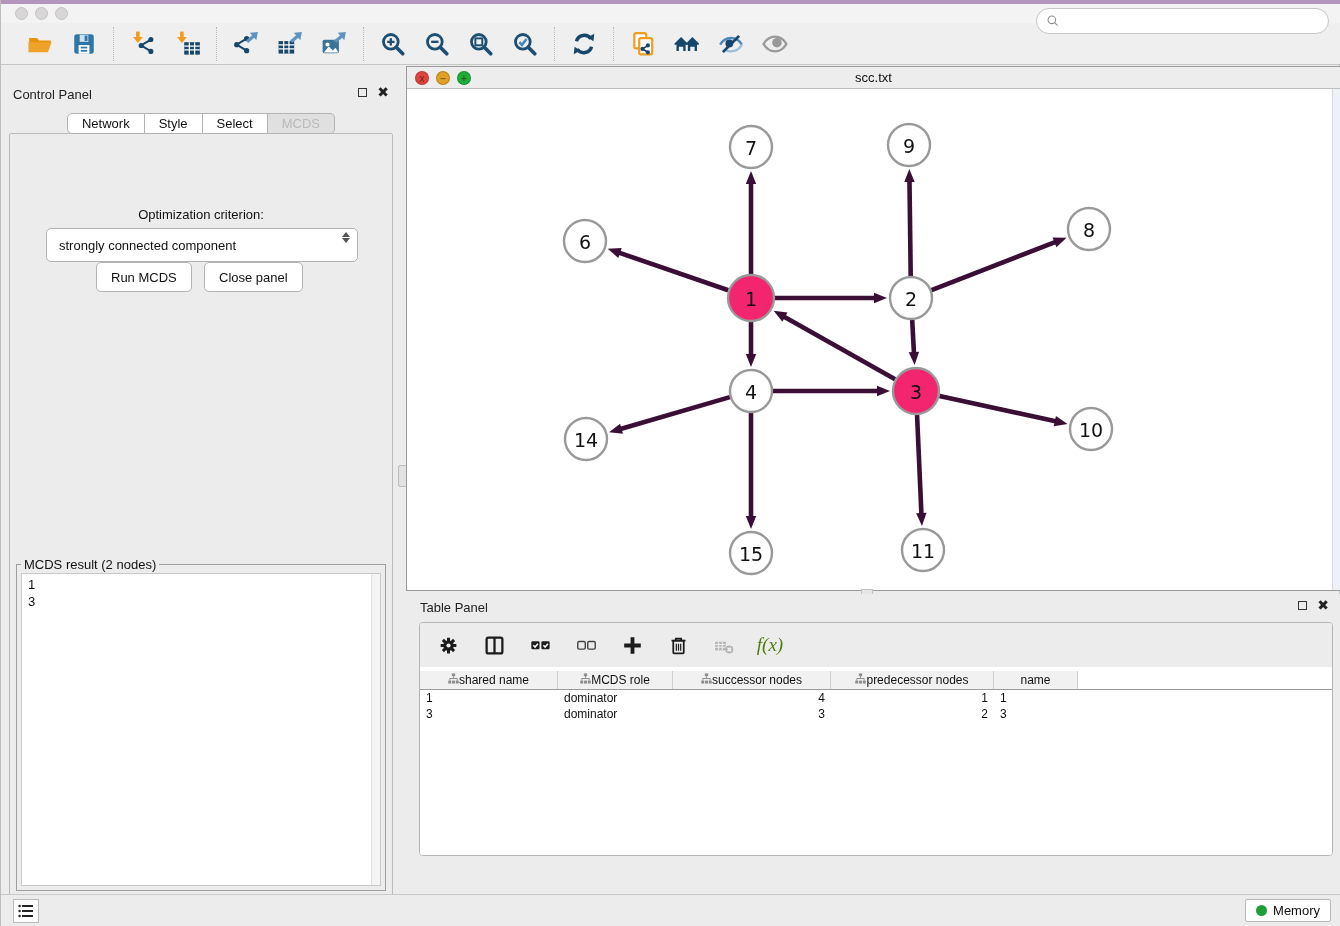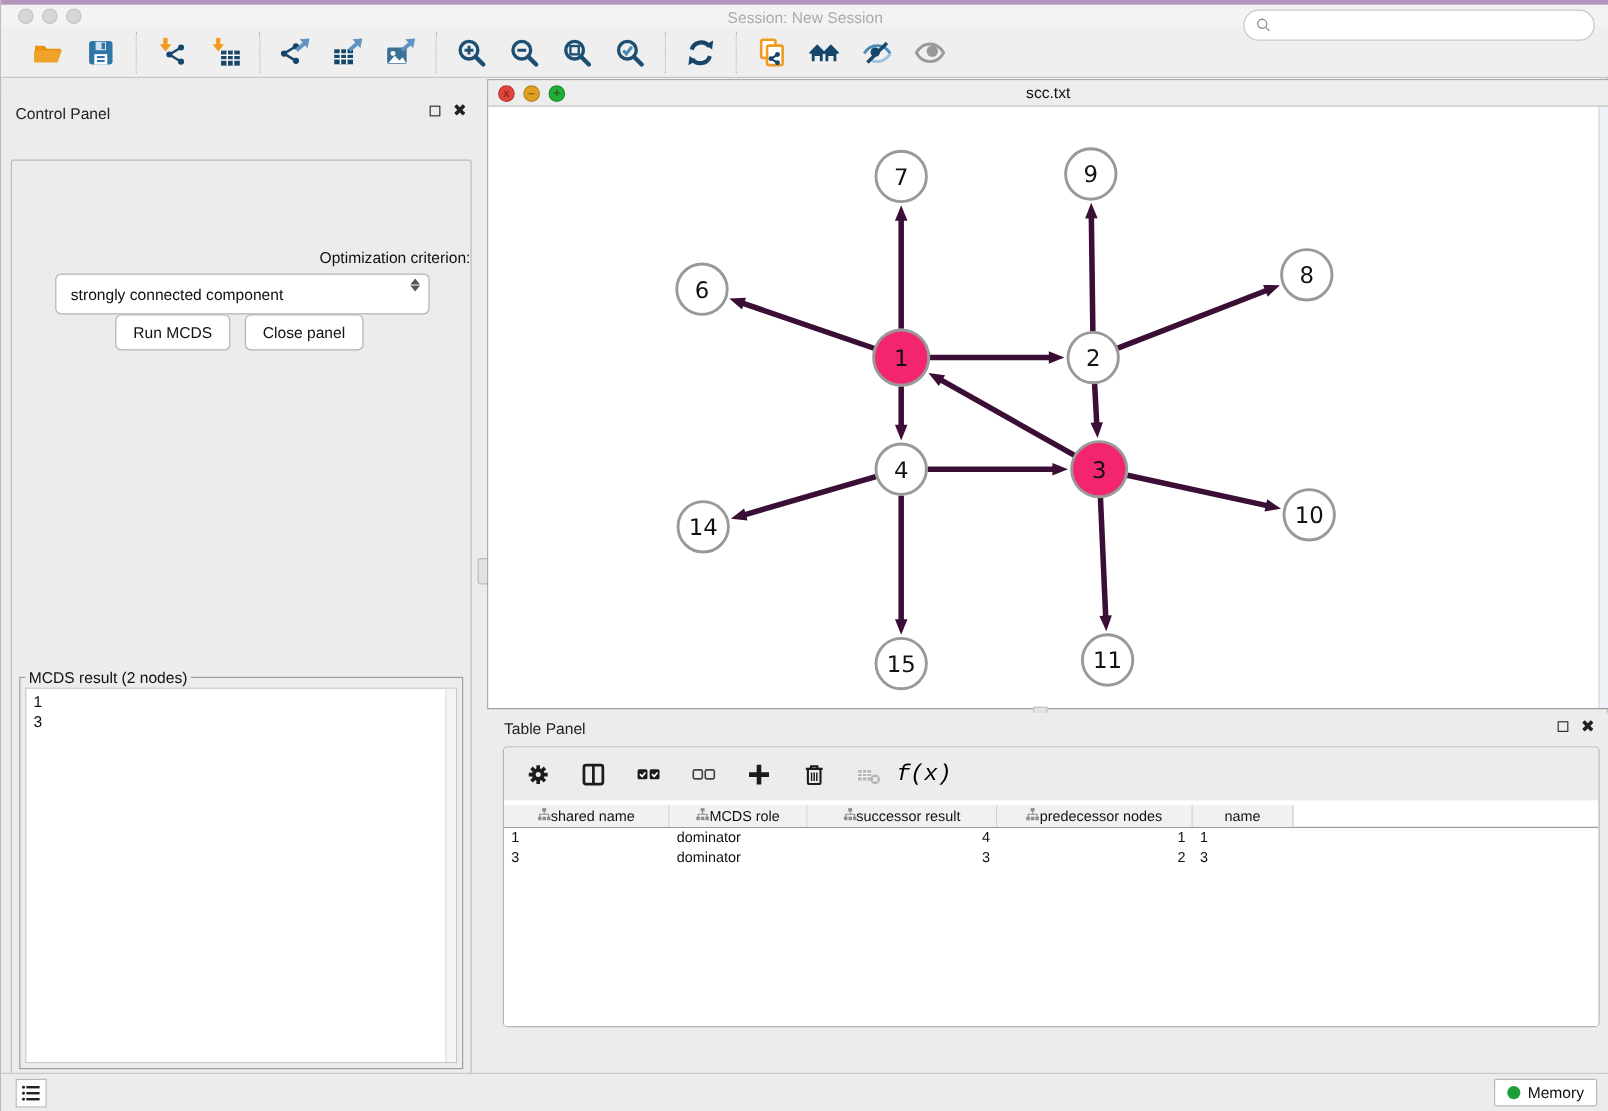--- a/index.html
+++ b/index.html
@@ -31,21 +31,21 @@
   .close-x { font-size:14px; font-weight:bold; color:#222; line-height:10px; cursor:pointer; }
 
   .seg-tabs { display:flex; }
   .seg-tab { height:21px; line-height:19px; font-size:13px; padding:0 14px; background:#fff; border:1px solid #b3b3b3; border-left:none; color:#111; cursor:pointer; white-space:nowrap; }
   .seg-tab:first-child { border-left:1px solid #b3b3b3; border-radius:5px 0 0 5px; }
   .seg-tab:last-child { border-radius:0 5px 5px 0; }
   .seg-tab.selected { background:#e0e0e0; color:#b9b9b9; }
   #cp-tabs { position:absolute; left:0; right:0; top:32px; display:flex; justify-content:center; z-index:2; }
 
   #cp-body { position:absolute; left:8px; right:8px; top:52px; bottom:12px; border:1px solid #bbb; border-radius:2px; background:#ececec; }
-  #opt-label { position:absolute; left:0; right:0; top:73px; text-align:right; font-size:13px; color:#111; }
+  #opt-label { position:absolute; left:0; right:0; top:73px; text-align:center; font-size:13px; color:#111; }
   #opt-select { position:absolute; left:36px; top:94px; width:312px; height:34px; background:#fff; border:1px solid #b3b3b3; border-radius:5px; font-size:13px; color:#111; display:flex; align-items:center; padding-left:12px; cursor:pointer; }
   .stepper { position:absolute; right:7px; top:3px; display:flex; flex-direction:column; gap:1px; }
   .stepper span { width:0; height:0; border-left:4px solid transparent; border-right:4px solid transparent; }
   .stepper .up { border-bottom:5px solid #555; }
   .stepper .dn { border-top:5px solid #555; }
   .cp-btn { position:absolute; top:128px; height:30px; background:#fff; border:1px solid #b3b3b3; border-radius:5px; font-size:13px; color:#111; padding:0 14px; cursor:pointer; font-family:inherit; }
   #run-btn { left:86px; }
   #close-btn { left:194px; }
 
   #result-fieldset { position:absolute; left:6px; right:6px; top:430px; bottom:6px; border:1px solid #9e9e9e; }
@@ -66,21 +66,21 @@
   #v-grip { position:absolute; left:-3px; top:400px; width:10px; height:22px; background:#e2e2e2; border:1px solid #bdbdbd; border-radius:2px; }
   #h-grip { position:absolute; left:860px; top:589px; width:12px; height:7px; background:#e4e4e4; border:1px solid #c2c2c2; }
 
   
   #table-panel { position:absolute; left:405px; top:594px; width:935px; height:300px; background:#ececec; }
   #tp-inner { position:absolute; left:13px; right:8px; top:28px; height:234px; background:#fff; border:1px solid #b5b5b5; border-radius:4px; overflow:hidden; }
   #tp-toolbar { height:44px; background:#ececec; display:flex; align-items:center; gap:22px; padding-left:16px; }
   .tpi { width:24px; height:24px; display:flex; align-items:center; justify-content:center; cursor:pointer; }
   .tpi svg { width:21px; height:21px; }
   .tpi.disabled { cursor:default; }
-  .fx-text { font-family:Liberation Mono, monospace; font-style:italic; font-size:19px; color:#000000; }
+  .fx-text { font-family:Liberation Serif, serif; font-style:italic; font-size:19px; color:#4d7c0f; }
   #tp-table { position:absolute; left:0; right:0; top:48px; bottom:0; background:#fff; }
   .thead { display:flex; height:19px; border-bottom:1px solid #9c9c9c; }
   .th { position:relative; background:#f1f1f1; border-right:1px solid #cfcfcf; font-size:12px; color:#111; text-align:center; line-height:18px; }
   .trow { display:flex; height:16px; }
   .td { font-size:12px; color:#111; line-height:16px; padding:0 6px; white-space:nowrap; overflow:hidden; }
   #tp-tabs { position:absolute; left:0; right:0; top:268px; display:flex; justify-content:center; }
   .panel-header2 { position:relative; height:26px; padding:6px 0 0 14px; font-size:13px; color:#222; }
 
   
   #status-bar { position:absolute; left:0; bottom:0; width:1340px; height:32px; background:#ececec; border-top:1px solid #c9c9c9; }
@@ -92,21 +92,20 @@
 <body>
 
 <div id="app">
 
   <div id="top-strip"></div>
 
   <div id="titlebar">
     <span class="mac-dot" style="left:14px"></span>
     <span class="mac-dot" style="left:34px"></span>
     <span class="mac-dot" style="left:54px"></span>
-    <div id="window-title">Session: New Session</div>
   </div>
 
   <div id="main-toolbar">
 
   <div class="tb-group">
         <div class="tb-icon">
           <svg viewBox="0 0 24 24">
             <path d="M2 6.5h7.2l2 2.3H22v3H2z" fill="#e8930a"></path>
             <path d="M1.3 10.3h21.4L19.3 19.5H1.3z" fill="#f0a32a"></path>
           </svg>
@@ -268,20 +267,26 @@
   </div>
 
   <div id="control-panel">
     <div class="panel-header">
       <span>Control Panel</span>
       <span class="hdr-icons">
         <span class="float-box"></span>
         <span class="close-x">✖</span>
       </span>
     </div>
+    <div id="cp-tabs" class="seg-tabs">
+        <div class="seg-tab">Network</div>
+        <div class="seg-tab">Style</div>
+        <div class="seg-tab">Select</div>
+        <div class="seg-tab selected">MCDS</div>
+      </div>
     <div id="cp-body">
       <div id="opt-label">Optimization criterion:</div>
       <div id="opt-select">
         <span>strongly connected component</span>
         <span class="stepper">
             <span class="up"></span>
             <span class="dn"></span>
           </span>
       </div>
       <button class="cp-btn" id="run-btn">Run MCDS</button>
@@ -477,21 +482,21 @@
     <rect x="0.3" y="8.3" width="3.2" height="3.2" fill="#8d8d8d"></rect>
     <rect x="4.4" y="8.3" width="3.2" height="3.2" fill="#8d8d8d"></rect>
     <rect x="8.5" y="8.3" width="3.2" height="3.2" fill="#8d8d8d"></rect>
               </svg><span>MCDS role</span></div>
             <div class="th" style="width: 158px;"><svg width="11" height="11" viewBox="0 0 12 12">
                 <rect x="4.2" y="0.5" width="3.6" height="3" fill="#8d8d8d"></rect>
     <path d="M6 3.5v2.5M2 8.5V6h8v2.5M2 6h8" stroke="#8d8d8d" fill="none"></path>
     <rect x="0.3" y="8.3" width="3.2" height="3.2" fill="#8d8d8d"></rect>
     <rect x="4.4" y="8.3" width="3.2" height="3.2" fill="#8d8d8d"></rect>
     <rect x="8.5" y="8.3" width="3.2" height="3.2" fill="#8d8d8d"></rect>
-              </svg><span>successor result</span></div>
+              </svg><span>successor nodes</span></div>
             <div class="th" style="width: 163px;"><svg width="11" height="11" viewBox="0 0 12 12">
                 <rect x="4.2" y="0.5" width="3.6" height="3" fill="#8d8d8d"></rect>
     <path d="M6 3.5v2.5M2 8.5V6h8v2.5M2 6h8" stroke="#8d8d8d" fill="none"></path>
     <rect x="0.3" y="8.3" width="3.2" height="3.2" fill="#8d8d8d"></rect>
     <rect x="4.4" y="8.3" width="3.2" height="3.2" fill="#8d8d8d"></rect>
     <rect x="8.5" y="8.3" width="3.2" height="3.2" fill="#8d8d8d"></rect>
               </svg><span>predecessor nodes</span></div>
             <div class="th" style="width: 84px;"><span>name</span></div>
           </div>
         <div id="table-body">

